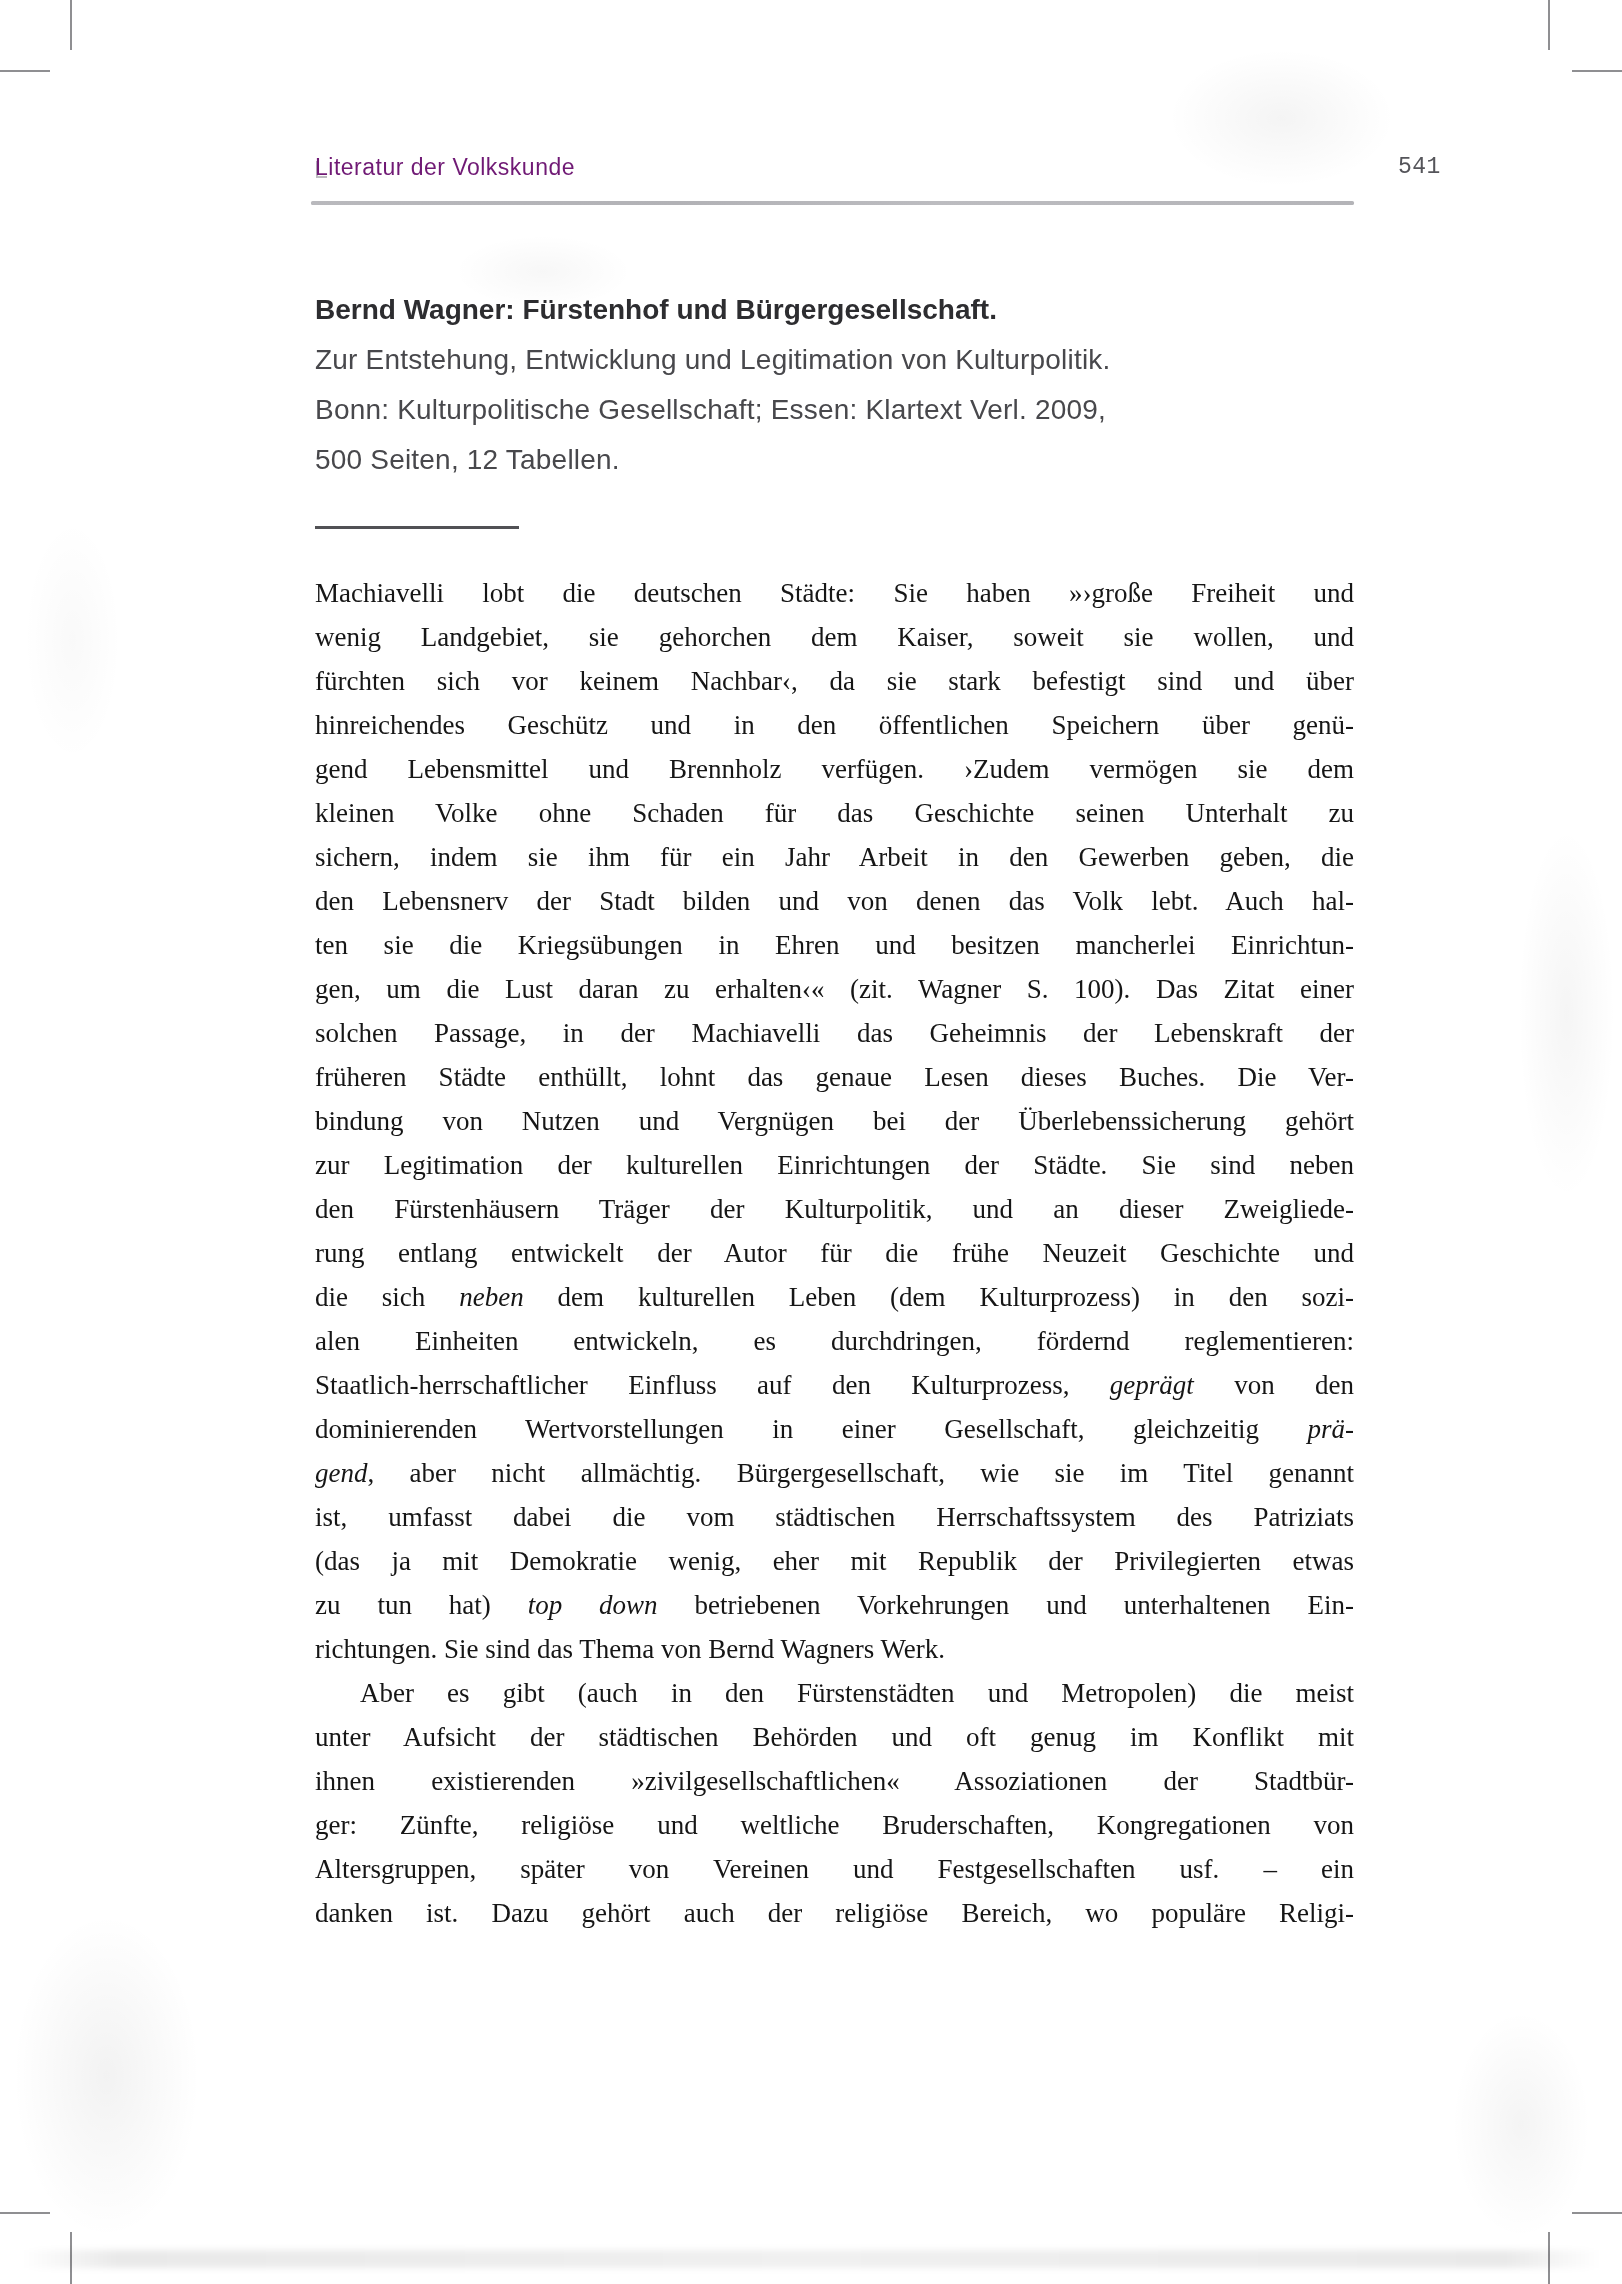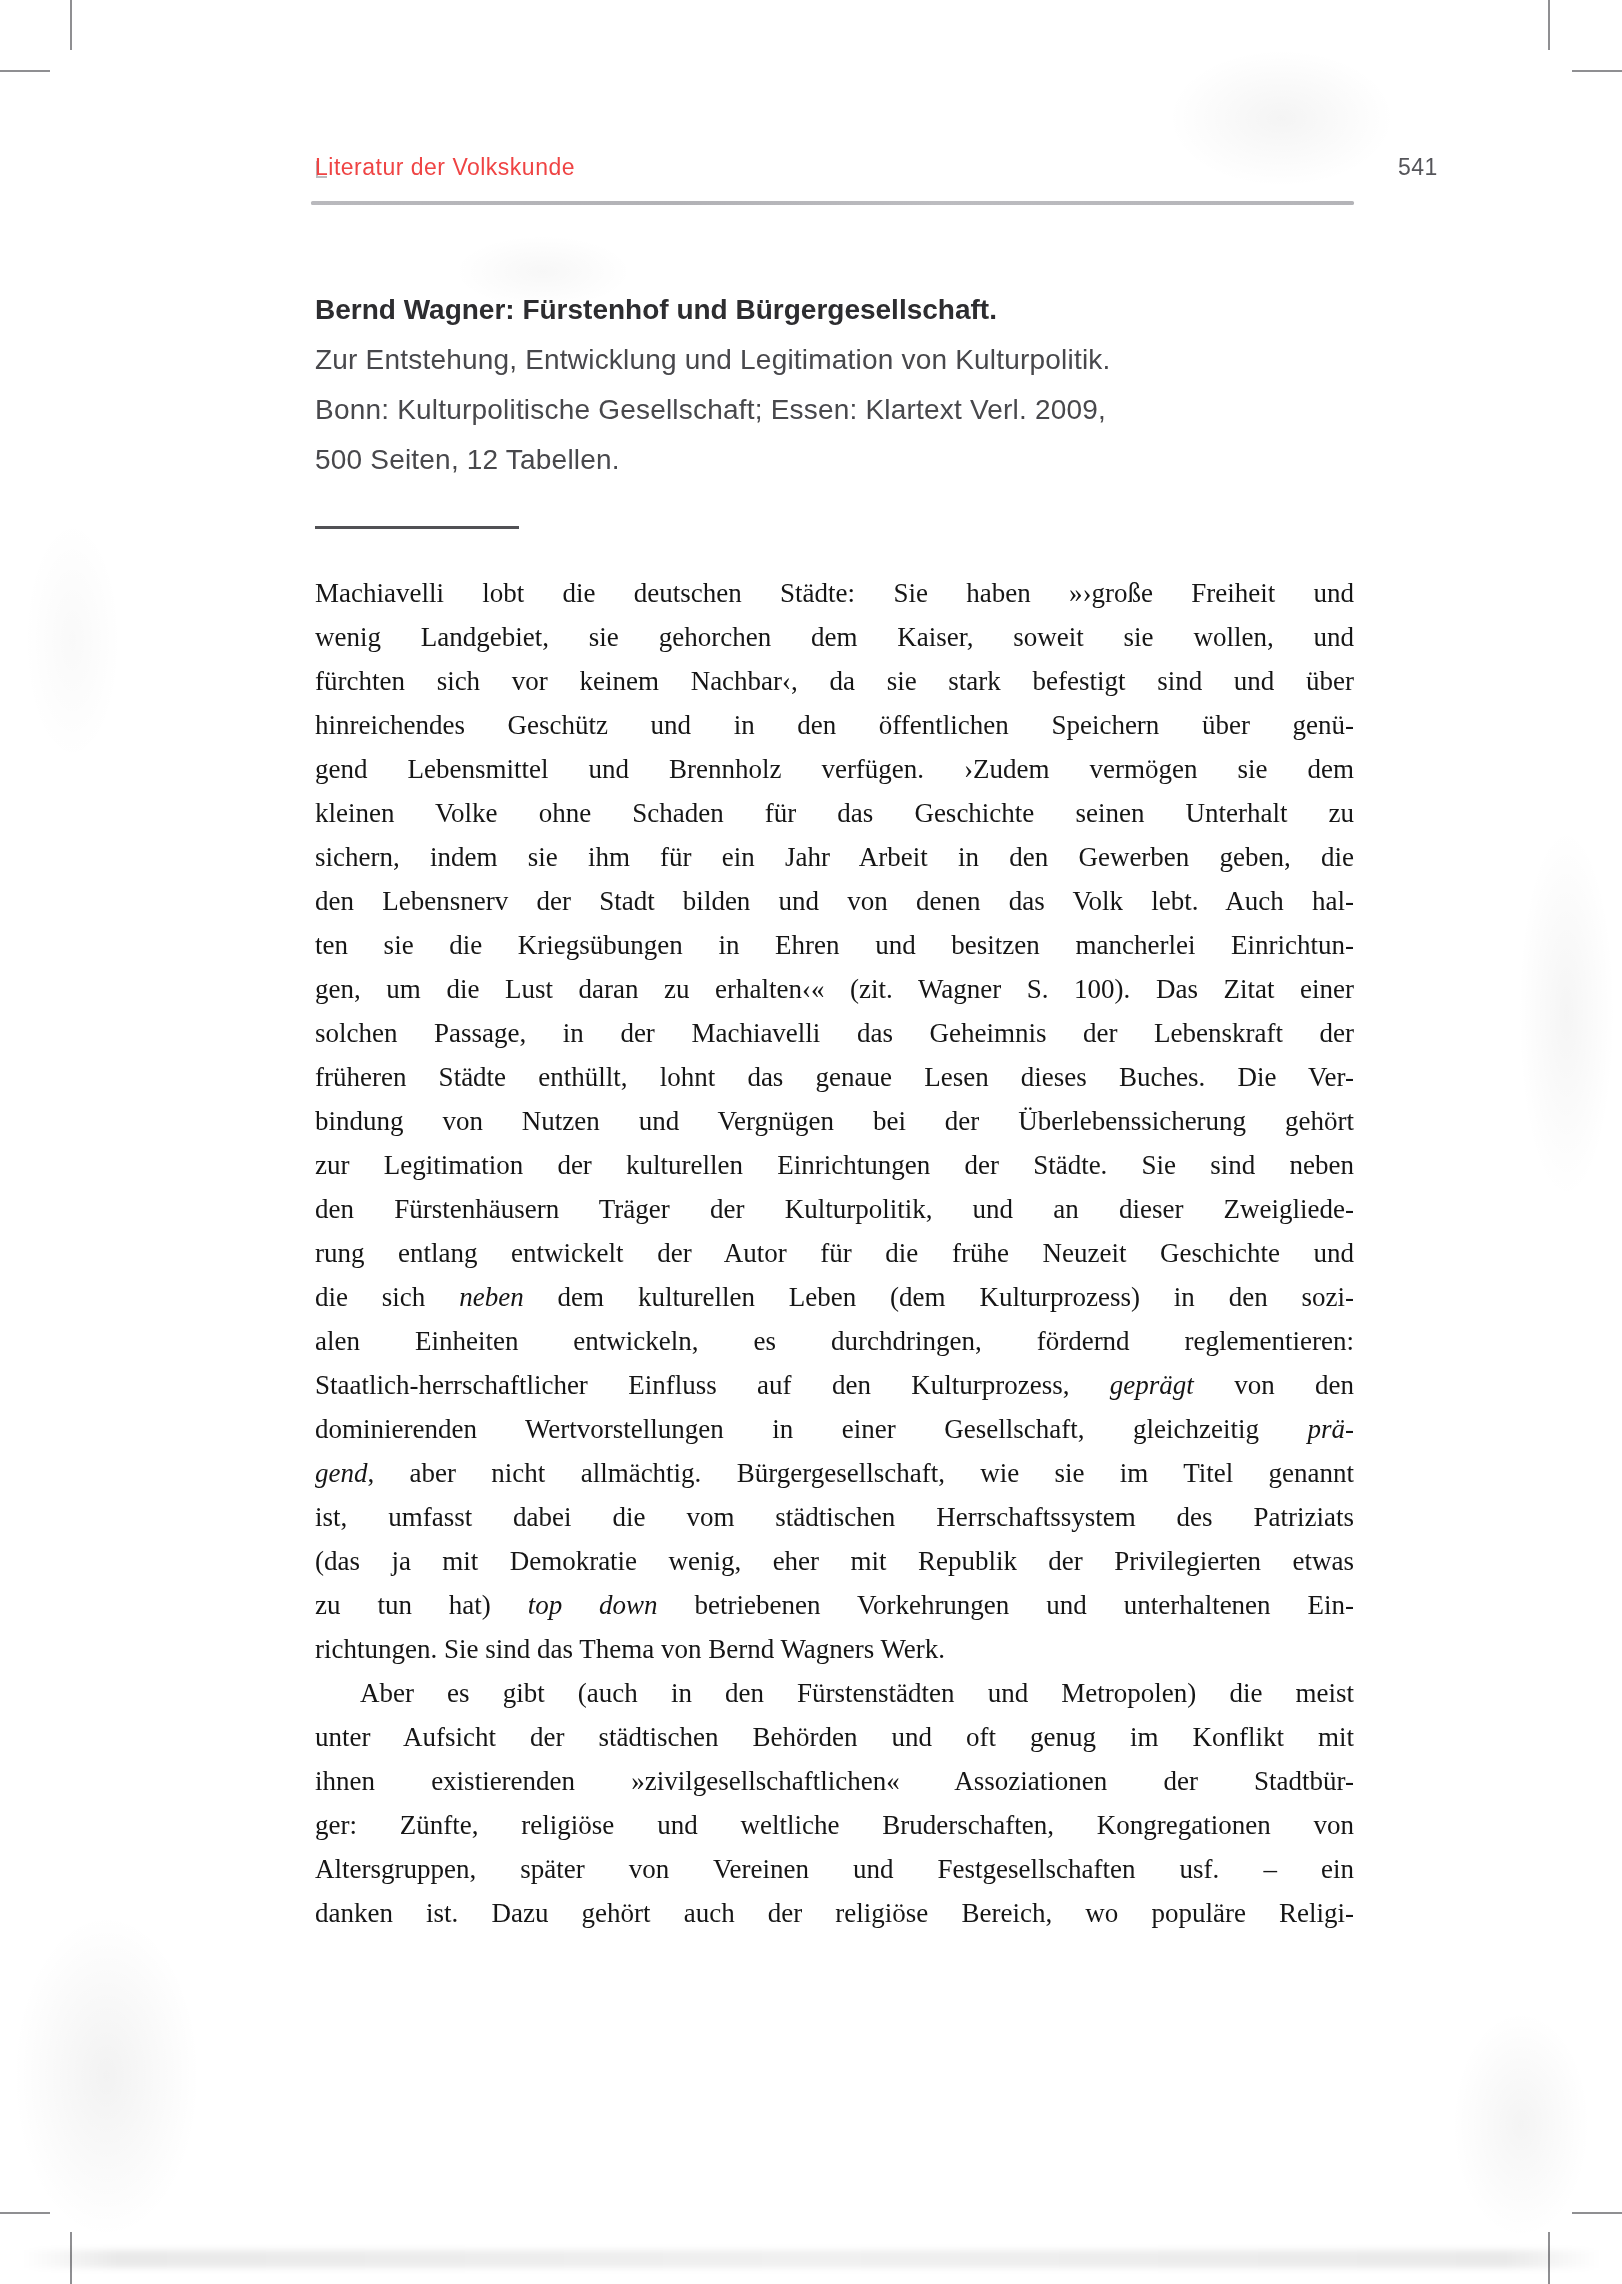--- a/index.html
+++ b/index.html
@@ -7,25 +7,25 @@
     width:1622px;height:2284px;position:relative;background:#ffffff;
     font-family:"Liberation Sans",sans-serif;overflow:hidden;
   }
   
   .mark{position:absolute;background:#8f8f92;}
   .mark.faint{background:#bcbcbf;}
   
   .running-title{
     position:absolute;left:315px;top:154px;
     font-family:"Liberation Sans",sans-serif;font-weight:300;
-    font-size:23px;line-height:27.6px;letter-spacing:0.5px;color:#ef4444;
+    font-size:23px;line-height:27.6px;letter-spacing:0.5px;color:#701a75;
   }
   .page-number{
     position:absolute;left:1398px;top:154px;
-    font-family:Liberation Sans, sans-serif;font-weight:300;
+    font-family:Liberation Mono, monospace;font-weight:300;
     font-size:23px;line-height:27.6px;letter-spacing:0.5px;color:#55555a;
   }
   .header-rule{
     position:absolute;left:311px;top:201px;width:1043px;height:4px;
     background:linear-gradient(90deg,#b9b9bd 0%,#b2b2b6 35%,#bcbcc0 60%,#b4b4b8 100%);
     border-radius:1.6px;
   }
   
   .ref-block{
     position:absolute;left:315px;top:285px;width:1046px;

